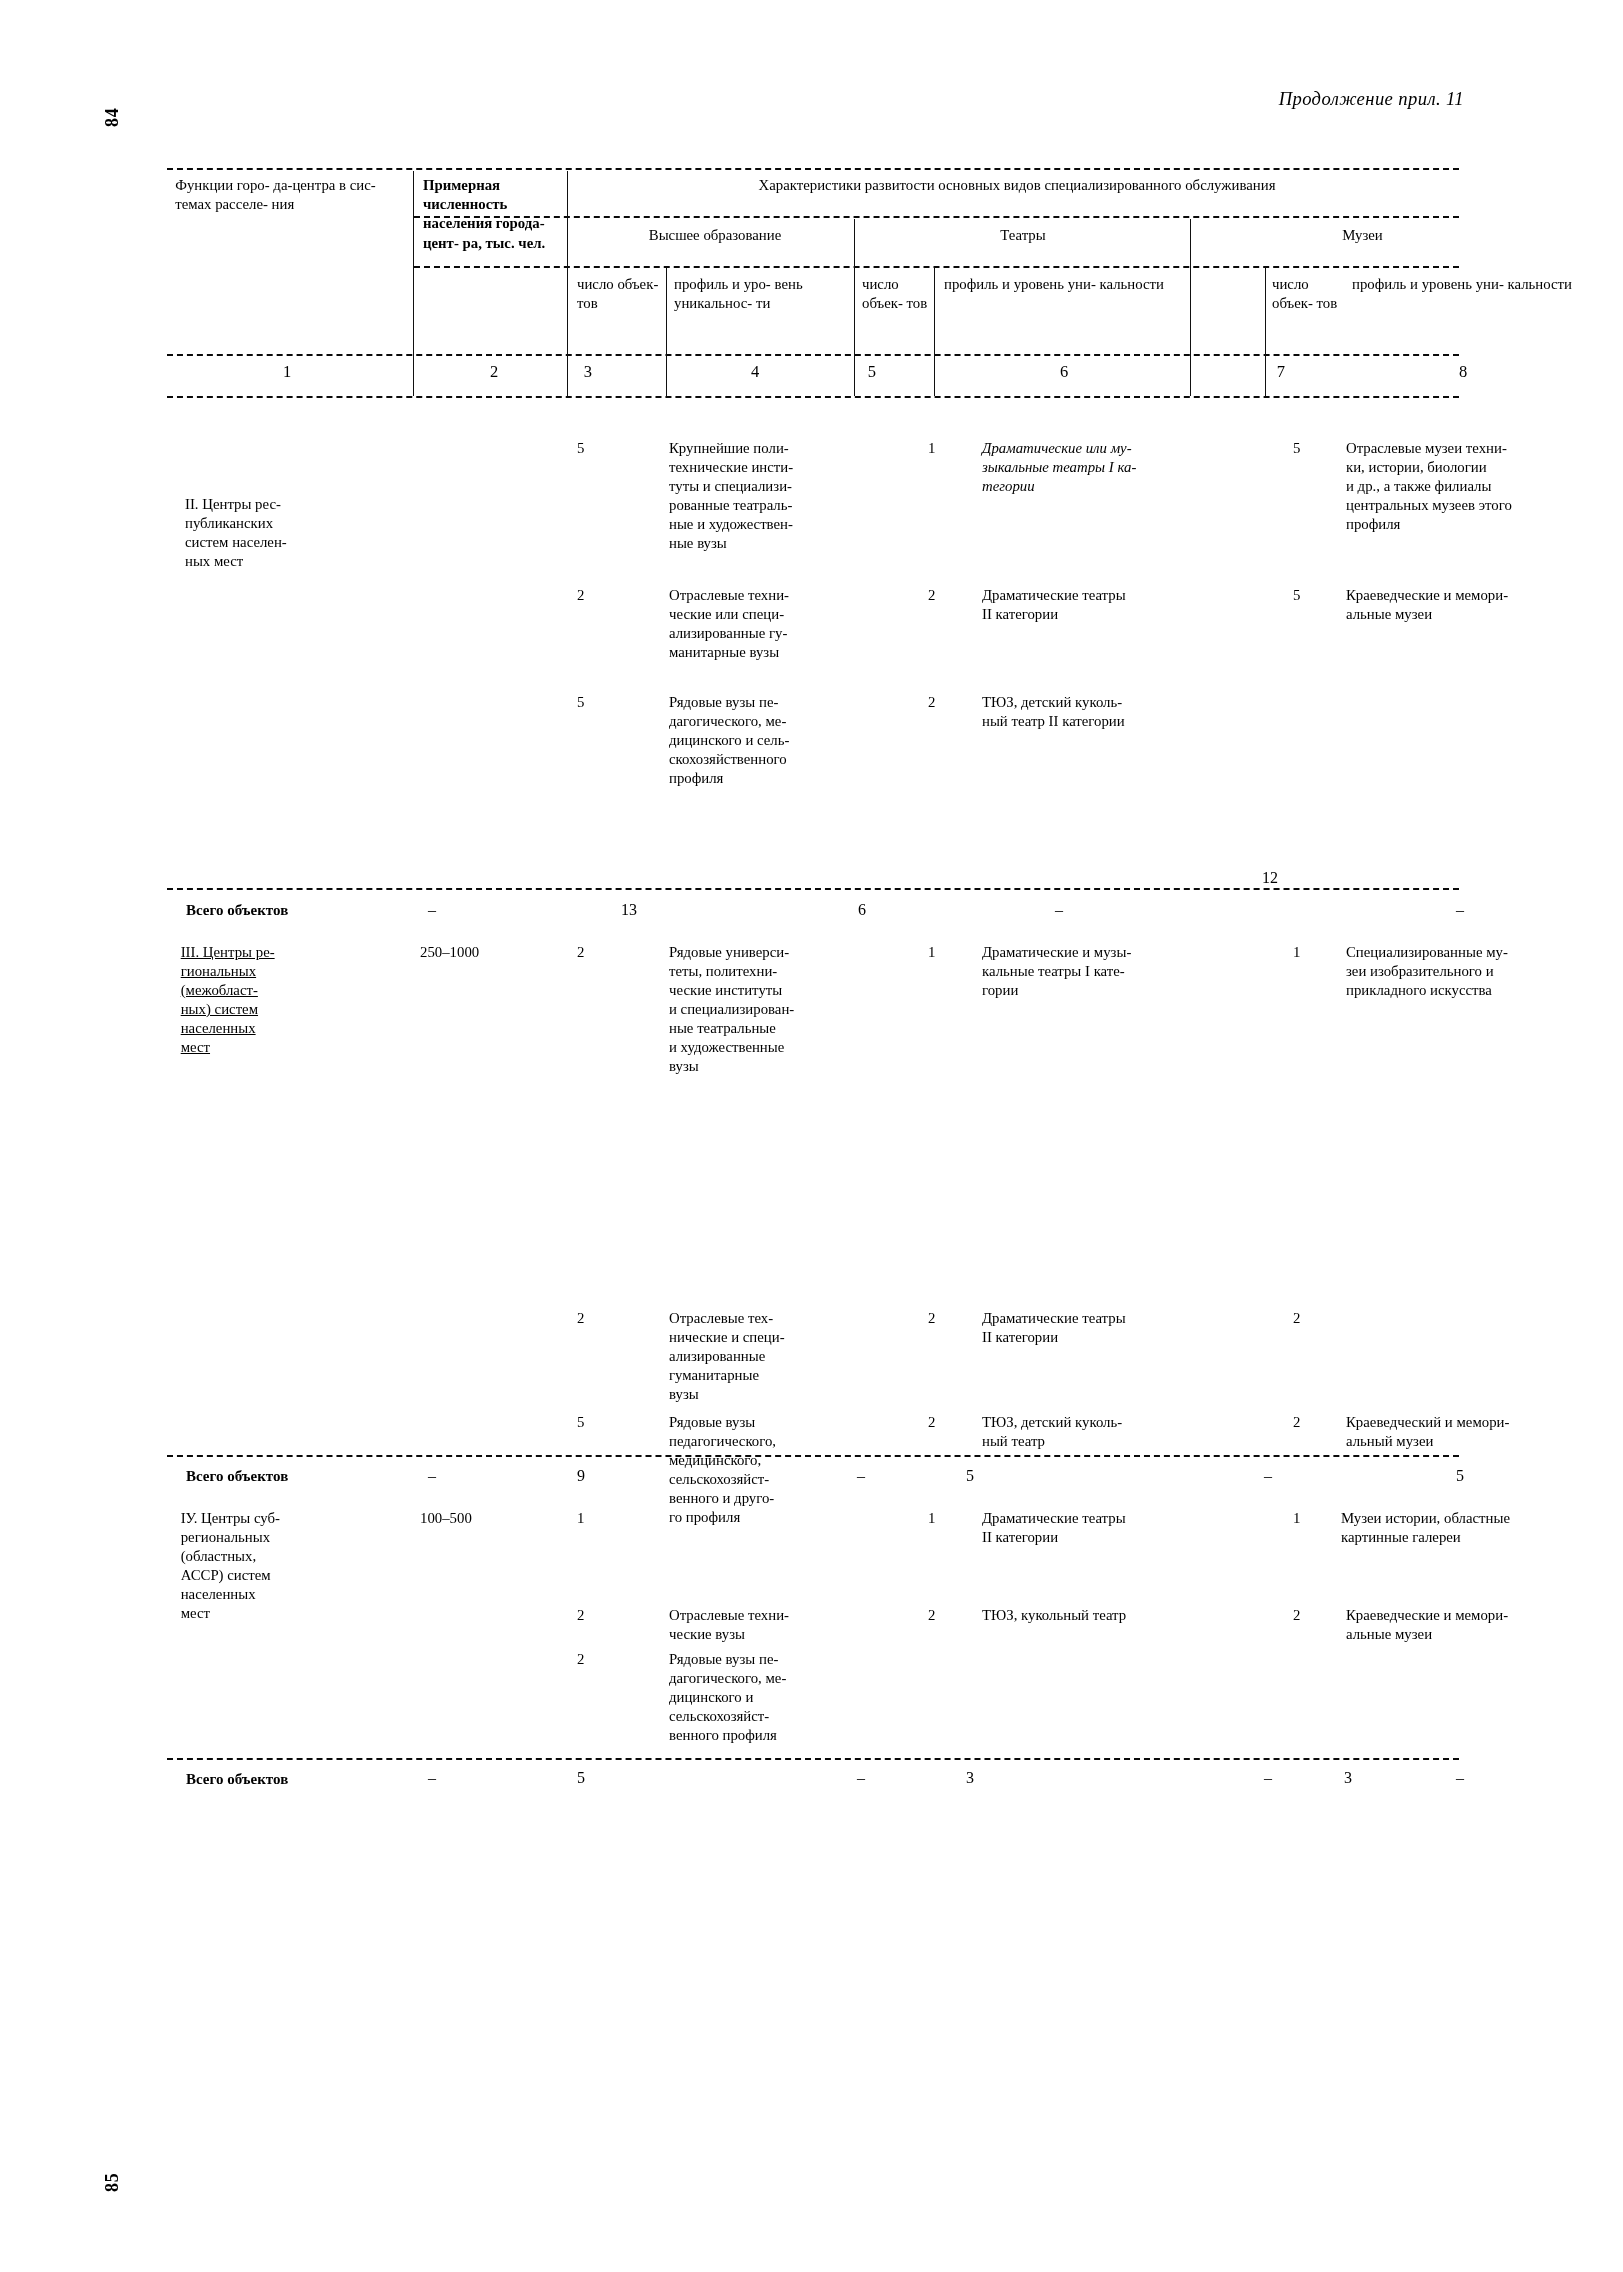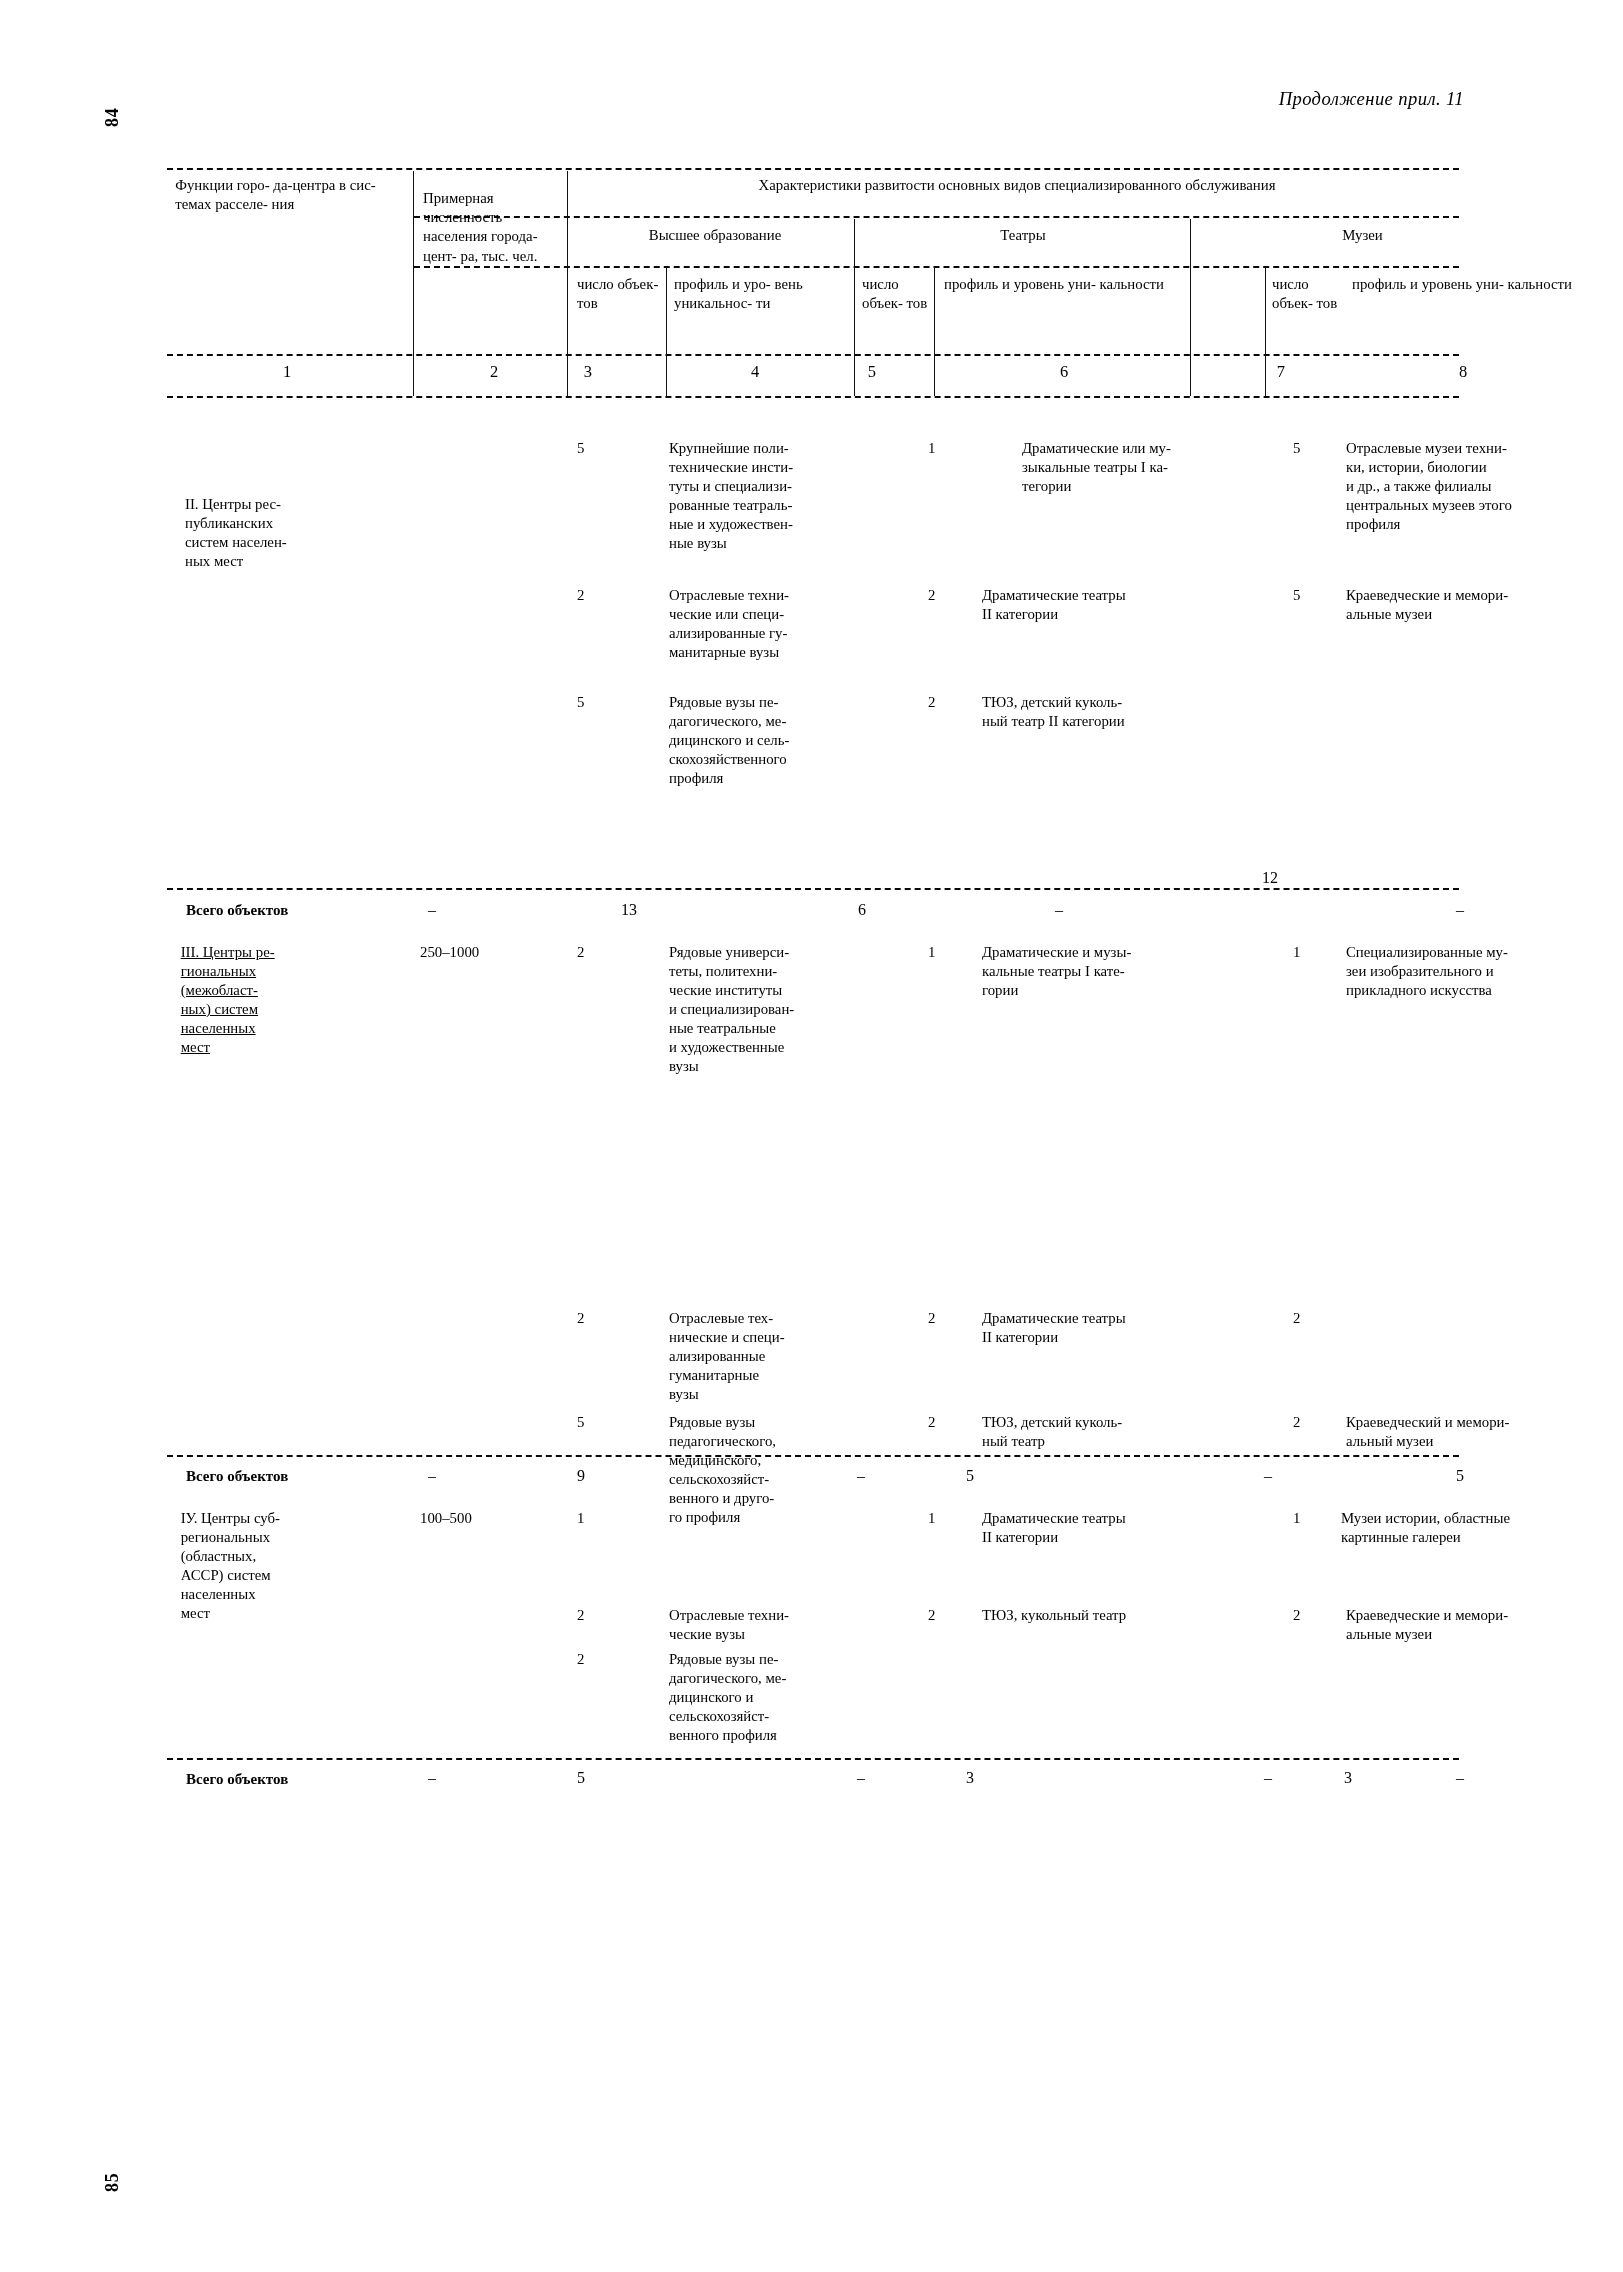--- a/index.html
+++ b/index.html
@@ -150,21 +150,21 @@
     <div class="vrule" style="left:687px; top:51px;  height:177px;"></div>
     <div class="vrule" style="left:767px; top:100px; height:128px;"></div>
     <div class="vrule" style="left:1023px; top:51px;  height:177px;"></div>
     <div class="vrule" style="left:1098px; top:100px; height:128px;"></div>
 
     <div class="hcell" style="left:8.2px; top:8.2px; width:227px;">Функции горо-
 да-центра в сис-
 темах расселе-
 ния</div>
 
-    <div class="hcell" style="left:256px; top:21px; width:141px;">Примерная
+    <div class="hcell" style="left:256px; top:8px; width:141px;font-weight:bold;">Примерная
 численность
 населения
 города-цент-
 ра, тыс. чел.</div>
 
     <div class="hcell center" style="left:410px; top:8.2px; width:880px;">Характеристики развитости основных видов специализированного обслуживания</div>
 
     <div class="hcell center" style="left:412px; top:58px; width:272px;">Высшее образование</div>
     <div class="hcell center" style="left:691px; top:58px; width:330px;">Театры</div>
     <div class="hcell center" style="left:1102px; top:58px; width:187px;">Музеи</div>
@@ -201,21 +201,21 @@
 ных мест</div>
 
     <div class="cell num" style="left:410px; top:271px;">5</div>
     <div class="cell" style="left:502px; top:271px; width:180px;">Крупнейшие поли-
 технические инсти-
 туты и специализи-
 рованные театраль-
 ные и художествен-
 ные вузы</div>
     <div class="cell num" style="left:761px; top:271px;">1</div>
-    <div class="cell" style="left:855px; top:271px; width:256px;">Драматические или му-
+    <div class="cell" style="left:815px; top:271px; width:256px;font-style:italic;">Драматические или му-
 зыкальные театры I ка-
 тегории</div>
     <div class="cell num" style="left:1126px; top:271px;">5</div>
     <div class="cell justify" style="left:1179px; top:271px; width:249px;">Отраслевые музеи техни-
 ки, истории, биологии
 и др., а также филиалы
 центральных музеев этого
 профиля</div>
 
     <div class="cell num" style="left:410px; top:418px;">2</div>

